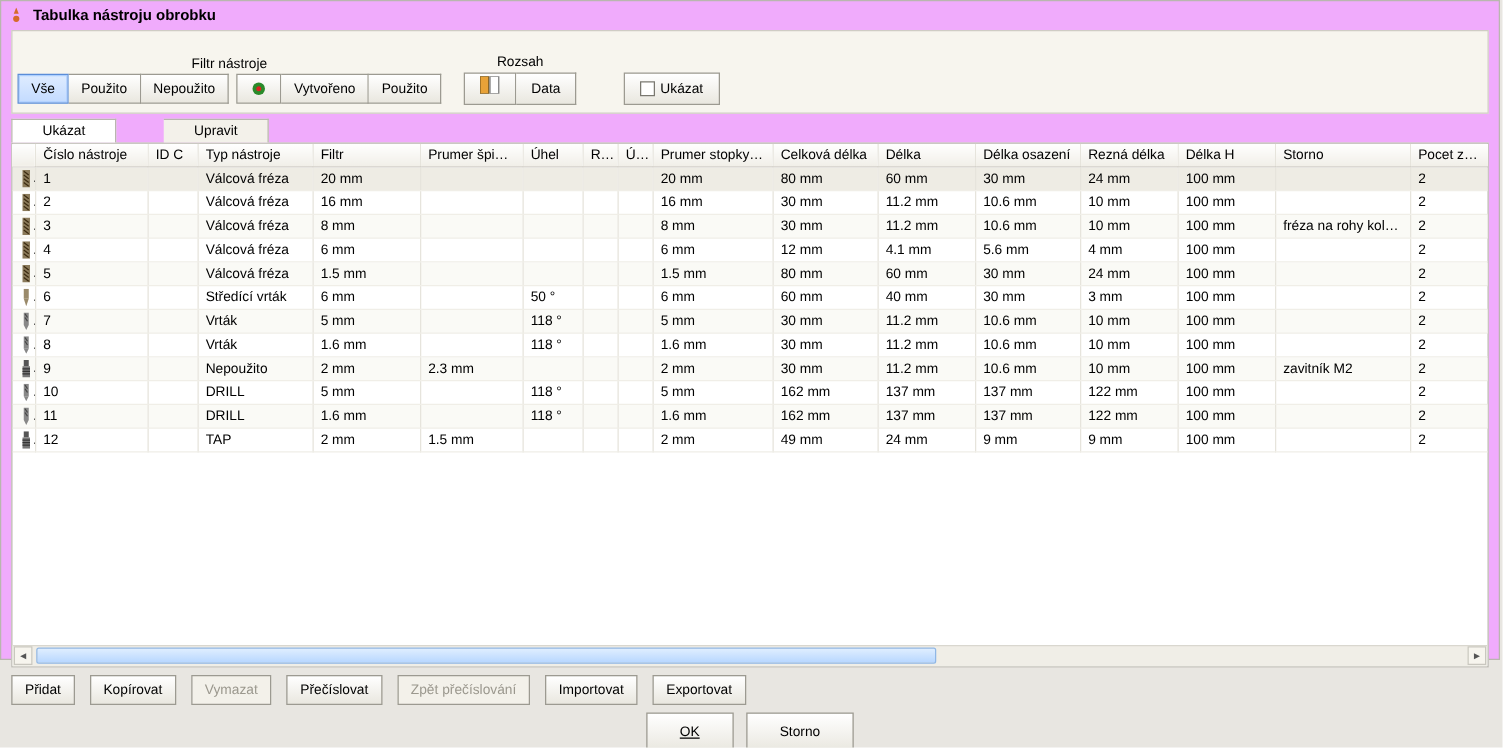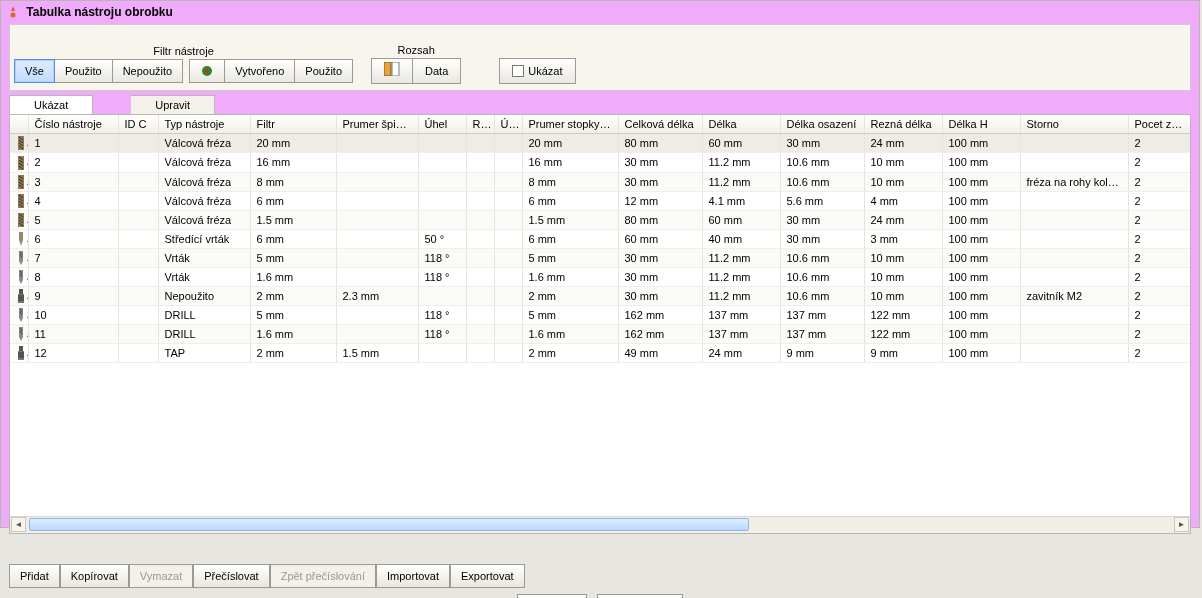--- a/index.html
+++ b/index.html
@@ -131,27 +131,26 @@
     margin-left:2px;
     width:720px;
   }
   .scroll-x .arrow {
     width:15px;height:15px;border:1px solid #c9c7bf;background:#f7f5ee;margin:0 1px;
     display:flex;align-items:center;justify-content:center;font-size:8px;color:#555;
   }
 
   .bottom-btns {
     margin:6px 8px 2px 8px;
-    display:flex; gap:0; align-items:flex-end;
+    display:flex; gap:12px; align-items:flex-start;
   }
   .bottom-btns .btn.disabled {
     color:#9b988e;
     background:#f3f1ea;
     cursor:default;
-    margin-top:24px;
   }
   .okcancel {
     margin-top:6px;
     display:flex;justify-content:center;gap:10px;
   }
   .okcancel .btn { padding:15px 26px; }
 </style>
 </head>
 <body>
 

